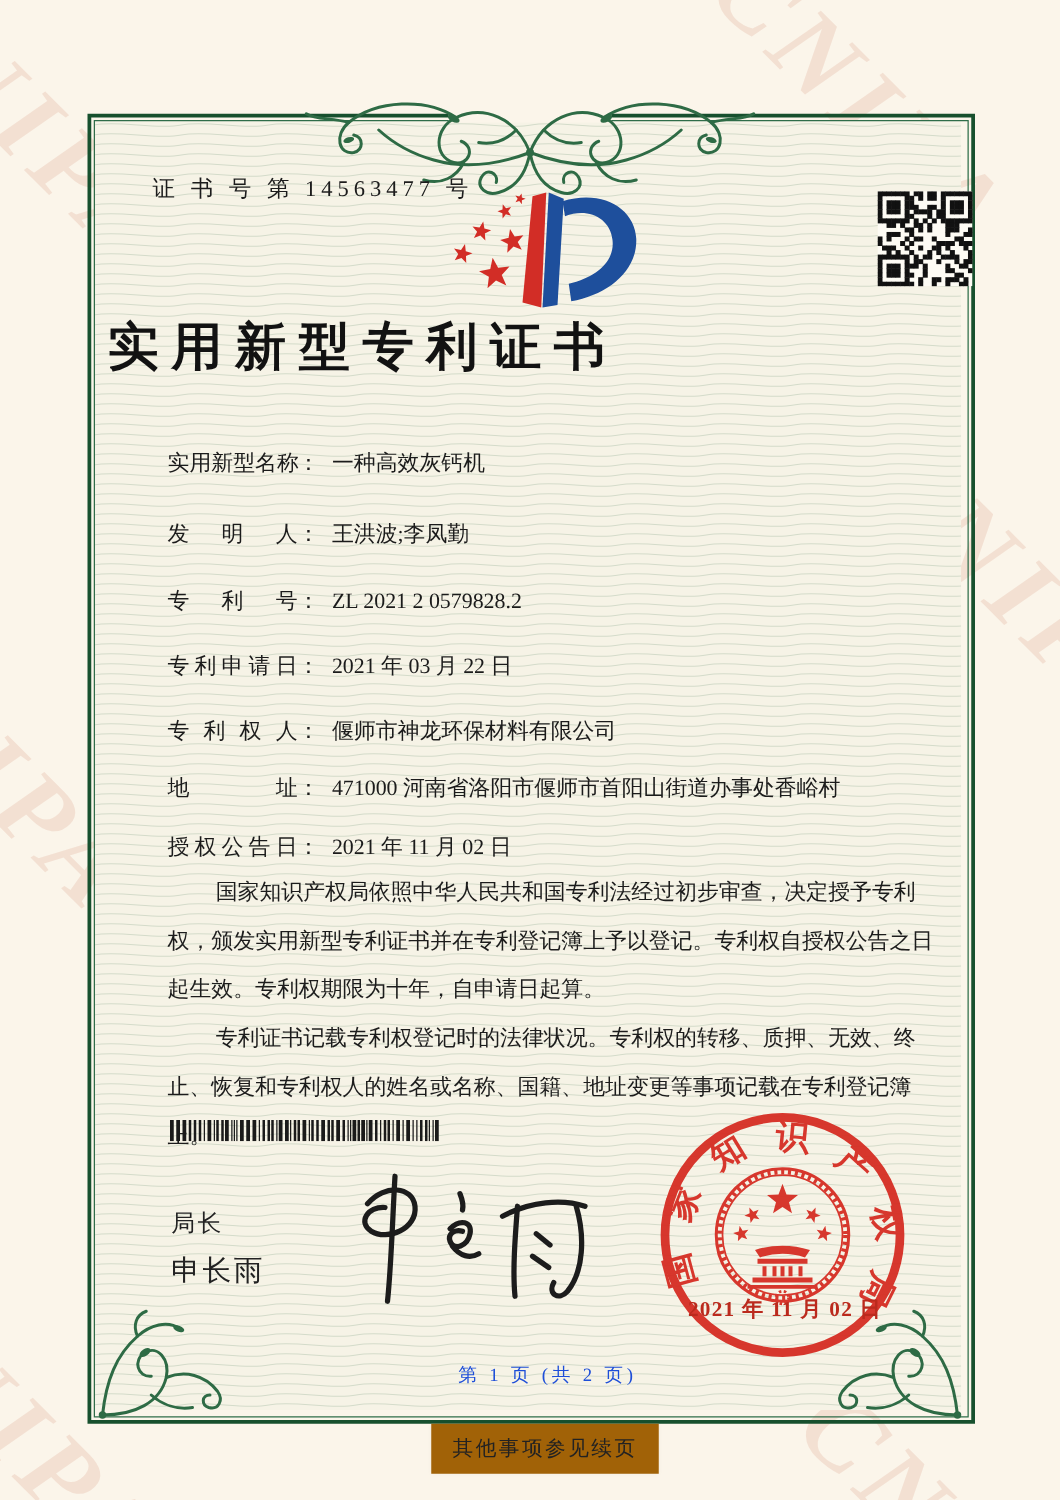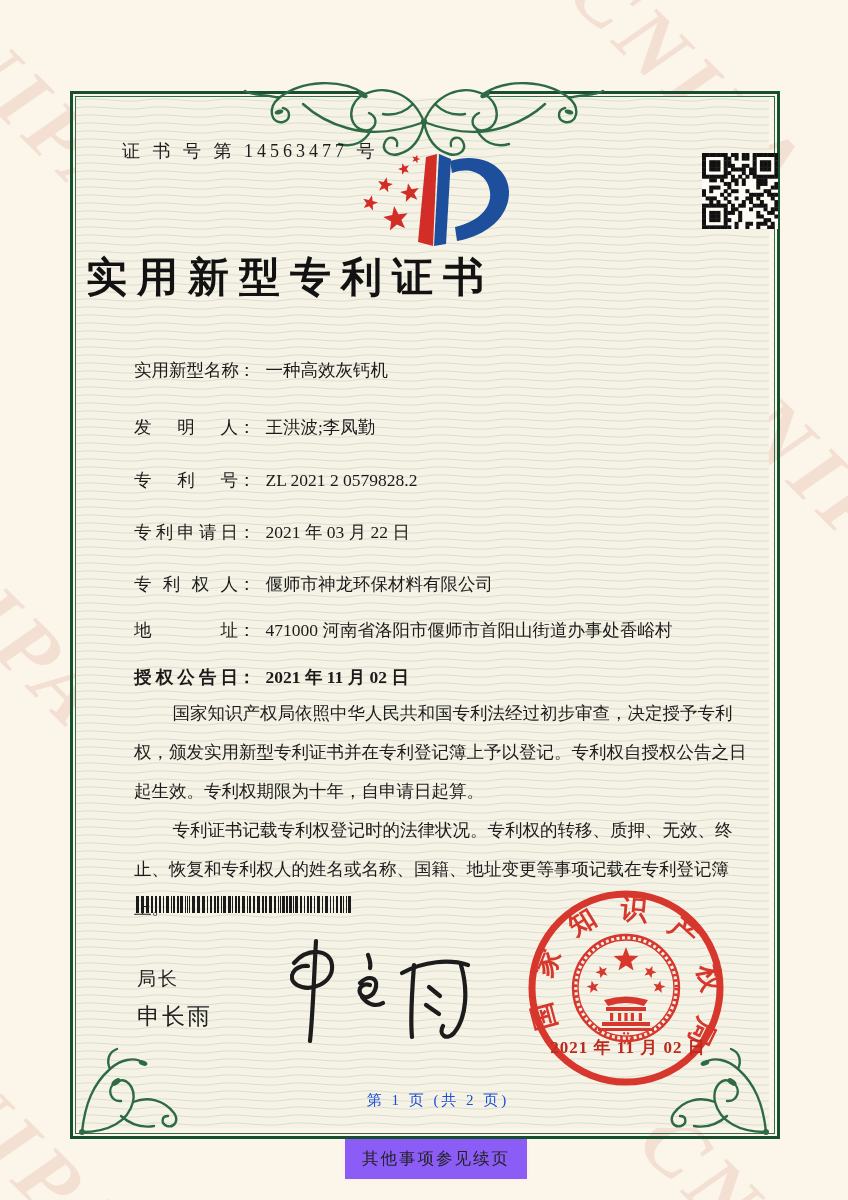--- a/index.html
+++ b/index.html
@@ -44,21 +44,21 @@
   .issuer-name{position:absolute;left:121px;top:1001px;font-family:Liberation Serif, serif;
       font-size:23px;color:#222;letter-spacing:2px;}
   .signature{position:absolute;left:248px;top:935px;}
 
   .seal{position:absolute;left:510px;top:888px;}
   .seal-date{position:absolute;left:512px;top:1036px;width:200px;text-align:center;
       font-size:17px;color:#bb2a1d;letter-spacing:1px;font-weight:bold;white-space:nowrap;}
 
   .footer{position:absolute;left:70px;top:1091px;width:704px;text-align:center;
       font-size:15px;letter-spacing:3px;color:#1d4ed8;}
-  .note-box{position:absolute;left:329px;top:1139px;width:182px;height:40px;background:#8b5cf6;
+  .note-box{position:absolute;left:329px;top:1139px;width:182px;height:40px;background:#a16207;
       display:flex;align-items:center;justify-content:center;font-size:16.5px;
       letter-spacing:2px;color:#222;box-shadow:0 0 4px rgba(0,0,0,0.04);}
 </style>
 </head>
 <body>
 
 <div class="page">
 
   <div class="wm" style="left:-50px;top:-45px;">CNIPA</div>
   <div class="wm" style="left:620px;top:-60px;">CNIPA</div>
@@ -383,21 +383,21 @@
 
     <div class="title">实用新型专利证书</div>
 
     <div class="fields" id="fields">
         <div class="field-row" style="top: 358px;"><span class="flabel">实用新型名称</span><span class="fcolon">：</span><span class="fvalue">一种高效灰钙机</span></div>
         <div class="field-row" style="top: 415px;"><span class="flabel">发明人</span><span class="fcolon">：</span><span class="fvalue">王洪波;李凤勤</span></div>
         <div class="field-row" style="top: 468px;"><span class="flabel">专利号</span><span class="fcolon">：</span><span class="fvalue">ZL 2021 2 0579828.2</span></div>
         <div class="field-row" style="top: 520px;"><span class="flabel">专利申请日</span><span class="fcolon">：</span><span class="fvalue">2021 年 03 月 22 日</span></div>
         <div class="field-row" style="top: 572px;"><span class="flabel">专利权人</span><span class="fcolon">：</span><span class="fvalue">偃师市神龙环保材料有限公司</span></div>
         <div class="field-row" style="top: 618px;"><span class="flabel">地址</span><span class="fcolon">：</span><span class="fvalue">471000 河南省洛阳市偃师市首阳山街道办事处香峪村</span></div>
-        <div class="field-row" style="top: 665px; font-weight: bold;"><span class="flabel">授权公告日</span><span class="fcolon">：</span><span class="fvalue">2021 年 11 月 02 日</span></div>
+        <div class="field-row" style="top: 665px;"><span class="flabel">授权公告日</span><span class="fcolon">：</span><span class="fvalue">2021 年 11 月 02 日</span></div>
       </div>
 
     <div class="paras" id="paras">
         <p>国家知识产权局依照中华人民共和国专利法经过初步审查，决定授予专利权，颁发实用新型专利证书并在专利登记簿上予以登记。专利权自授权公告之日起生效。专利权期限为十年，自申请日起算。</p>
         <p>专利证书记载专利权登记时的法律状况。专利权的转移、质押、无效、终止、恢复和专利权人的姓名或名称、国籍、地址变更等事项记载在专利登记簿上。</p>
       </div>
 
     <svg class="barcode" width="218" height="17" viewBox="0 0 218 17">
       <g id="barcode-bars" fill="#1a1a1a">
           <rect x="0" y="0" width="3" height="17"></rect>

